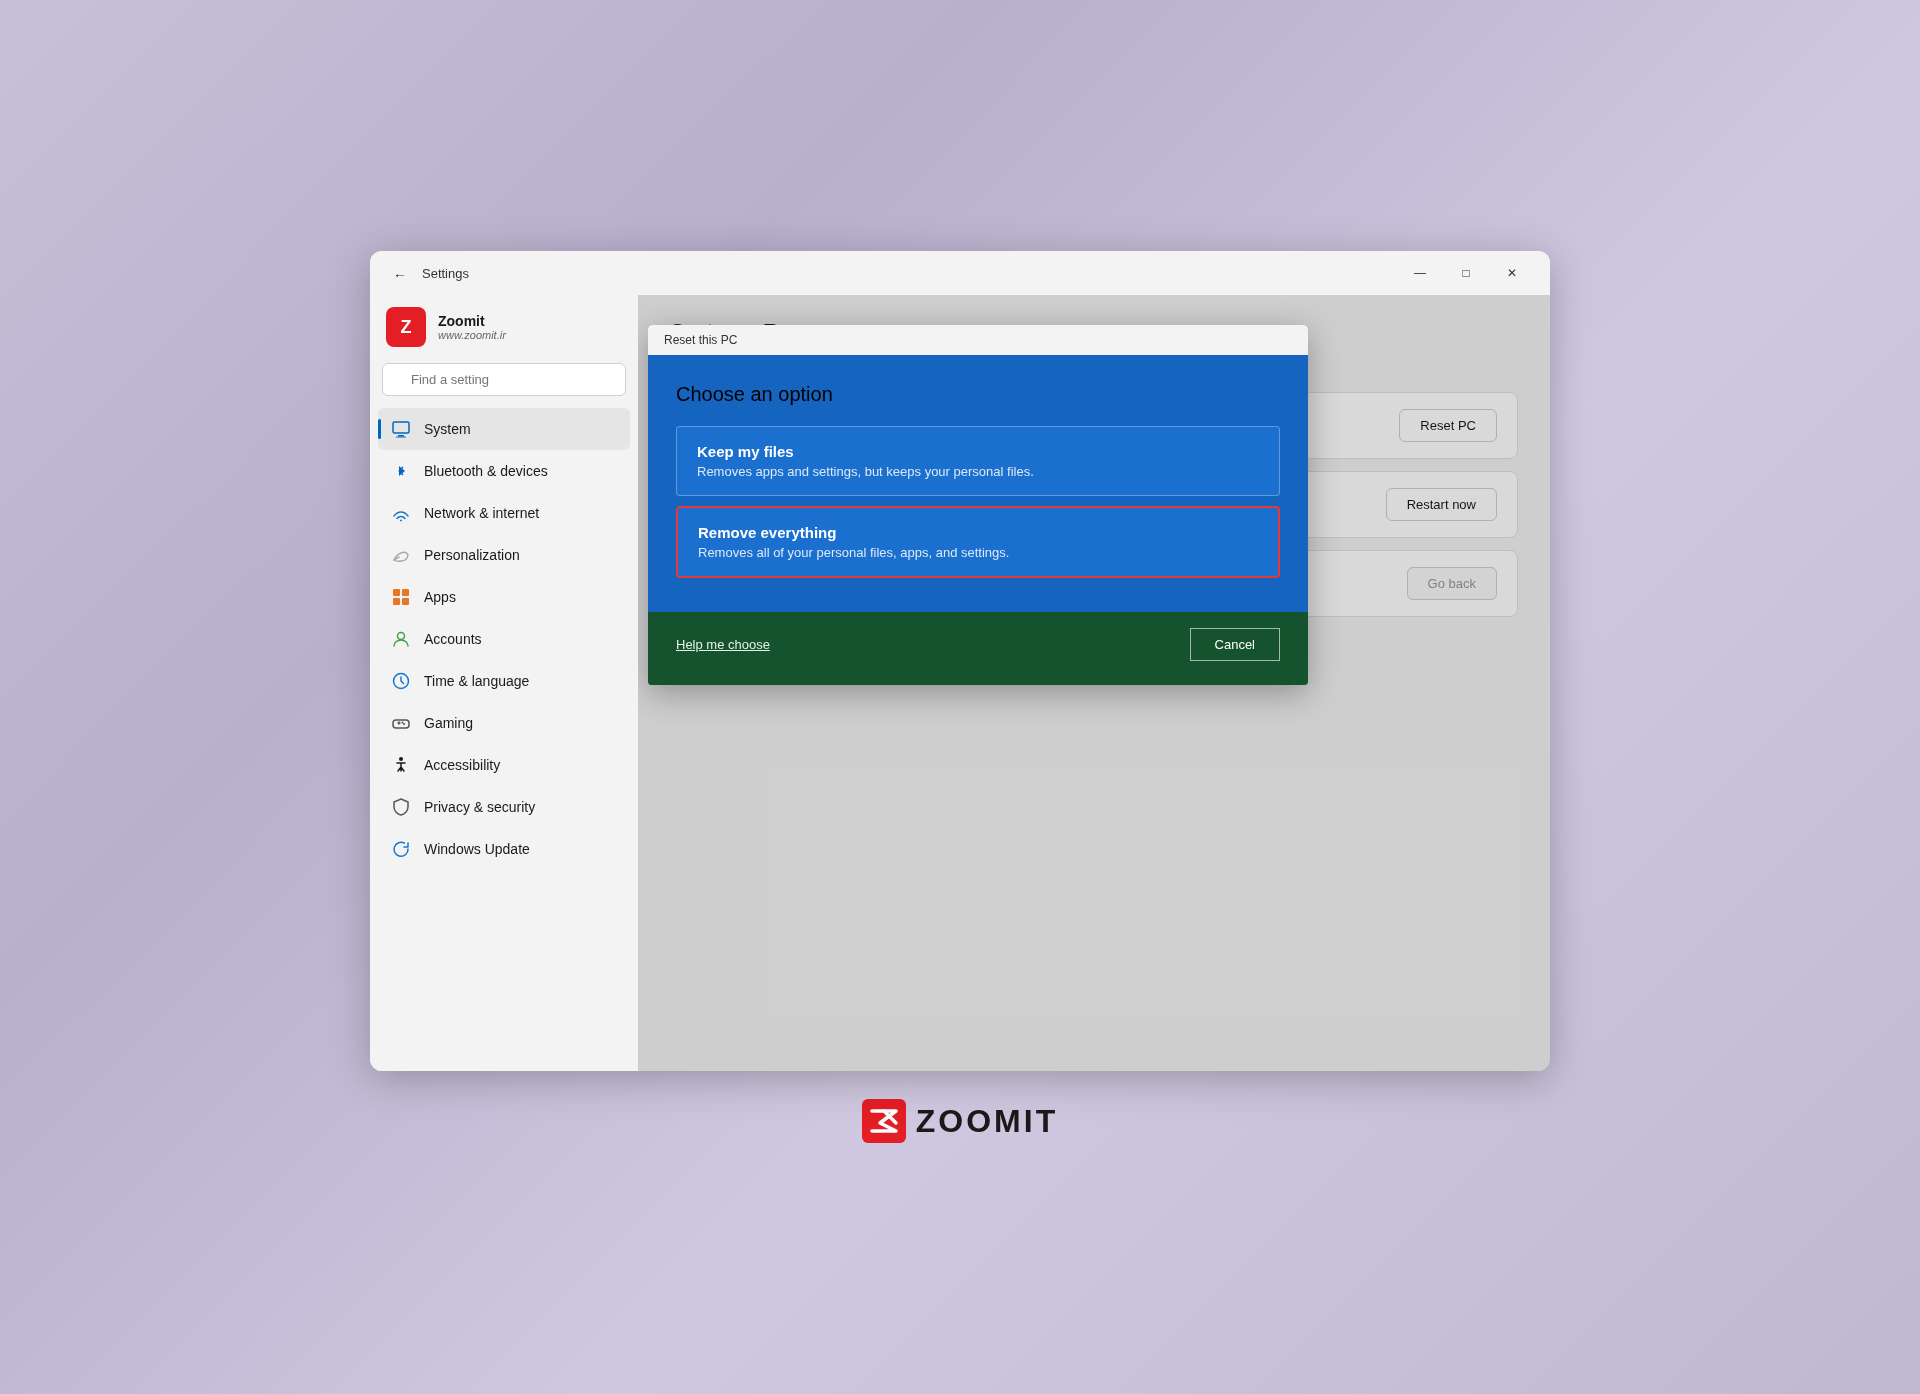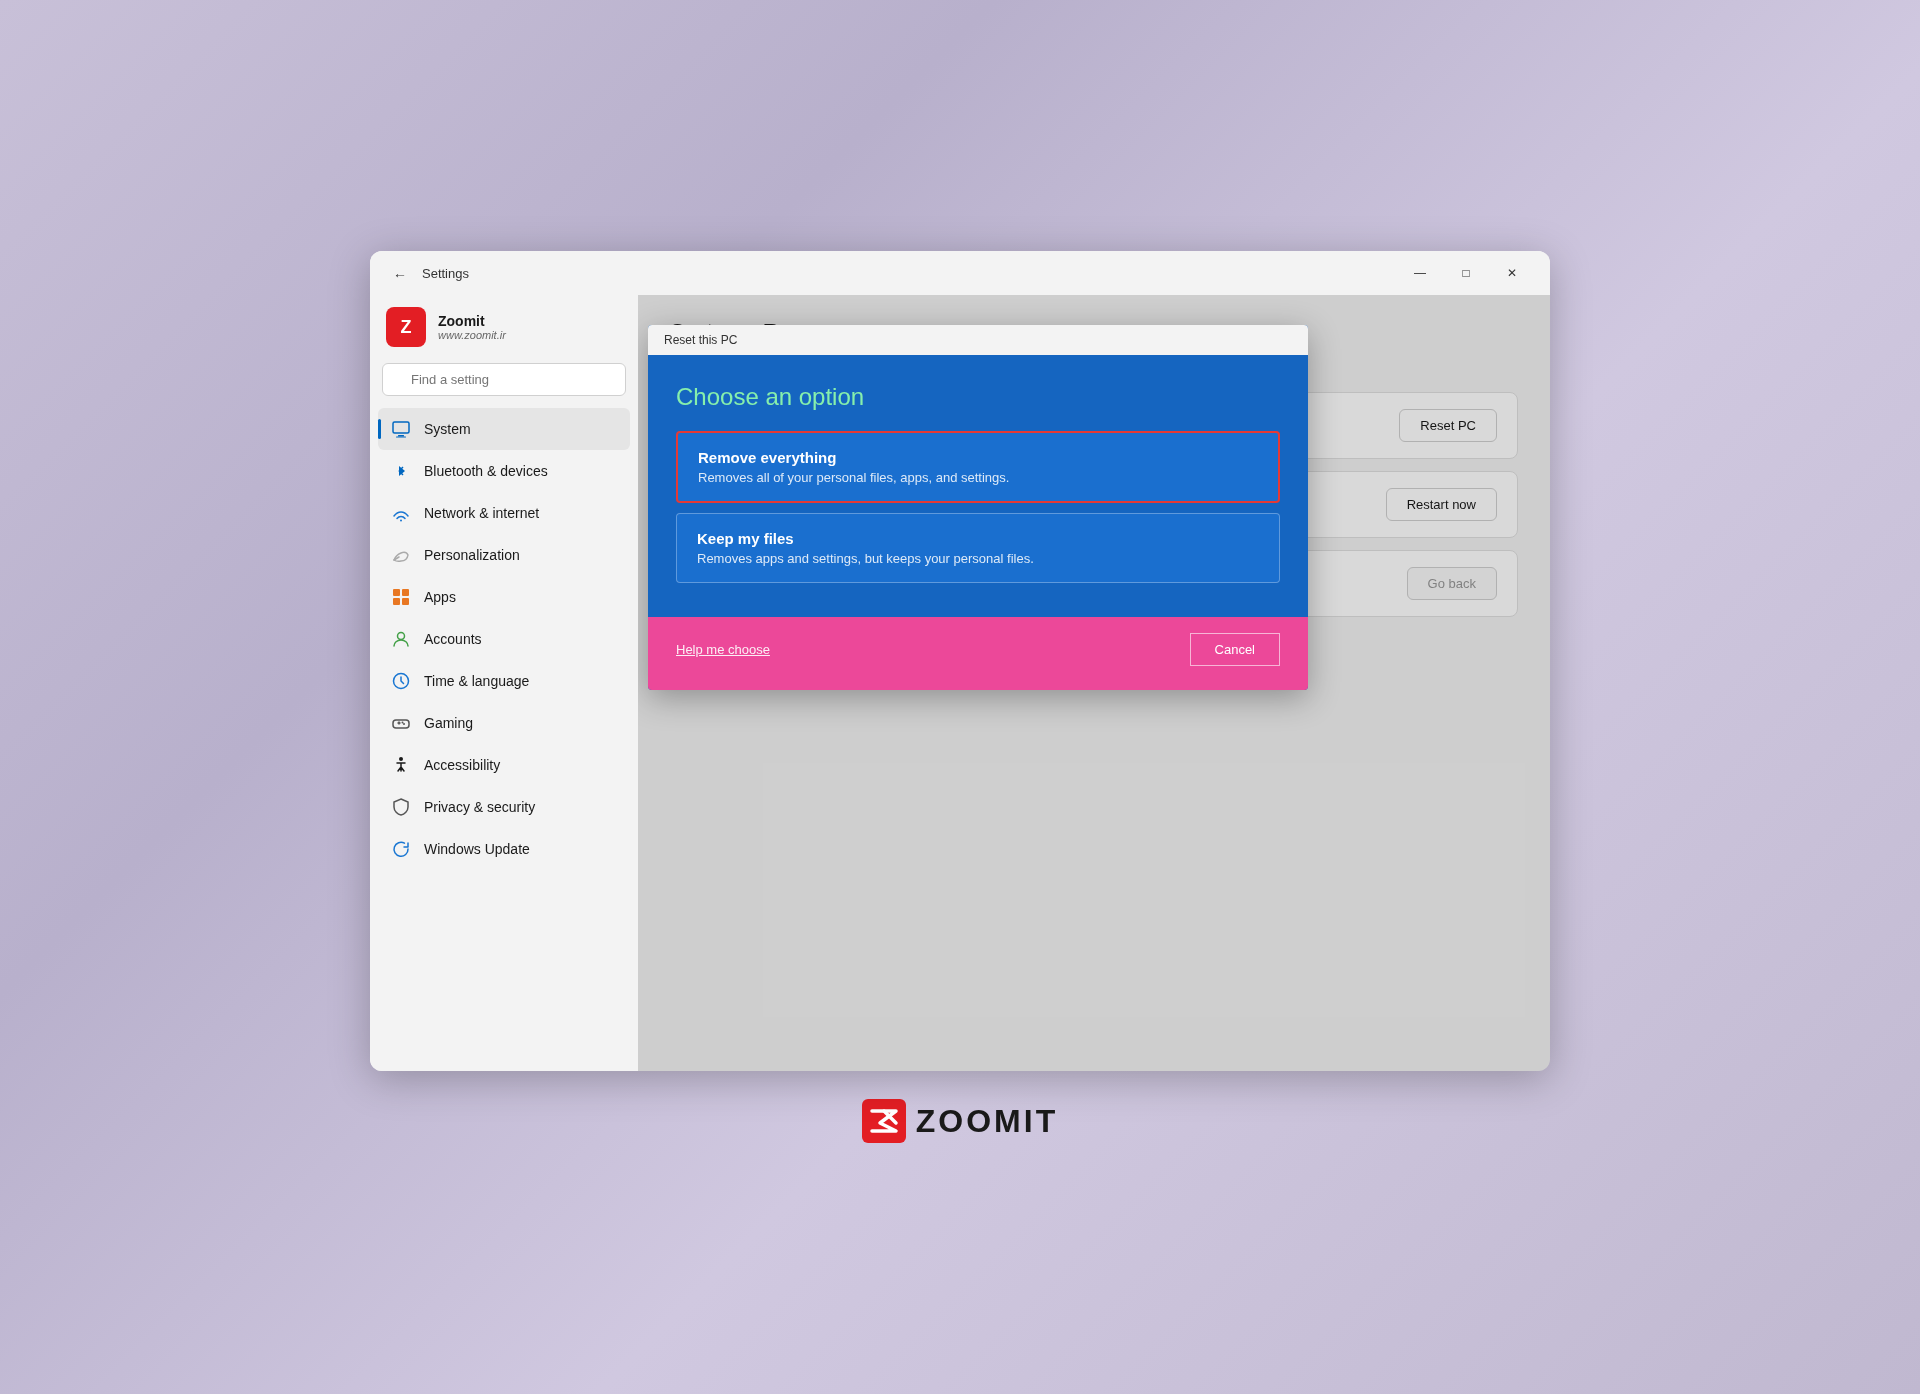--- a/index.html
+++ b/index.html
@@ -272,23 +272,23 @@
       font-size: 12px;
       color: #333;
     }
 
     .modal-body {
       padding: 28px 28px 24px 28px;
       background: #1565c0;
     }
 
     .modal-title {
-      font-size: 24px;
+      font-size: 20px;
       font-weight: 400;
-      color: #86efac;
+      color: #000000;
       margin-bottom: 20px;
     }
 
     .option-btn {
       width: 100%;
       padding: 16px 20px;
       background: #1a6fcf;
       border: 1px solid rgba(255,255,255,0.3);
       border-radius: 4px;
       cursor: pointer;
@@ -312,21 +312,21 @@
     .option-btn-desc {
       font-size: 13px;
       color: rgba(255,255,255,0.85);
     }
 
     .modal-footer {
       display: flex;
       align-items: center;
       justify-content: space-between;
       padding: 16px 28px 24px 28px;
-      background: #ec4899;
+      background: #14532d;
     }
 
     .help-link {
       color: rgba(255,255,255,0.9);
       text-decoration: underline;
       font-size: 13px;
       cursor: pointer;
     }
 
     .cancel-btn {
@@ -546,28 +546,28 @@
           <button class="recovery-btn disabled">Go back</button>
         </div>
       </div>
 
       <div class="modal-overlay">
         <div class="modal">
           <div class="modal-header-bar">Reset this PC</div>
           <div class="modal-body">
             <div class="modal-title">Choose an option</div>
 
+            <button class="option-btn">
+              <div class="option-btn-title">Keep my files</div>
+              <div class="option-btn-desc">Removes apps and settings, but keeps your personal files.</div>
+            </button>
+
             <button class="option-btn selected">
               <div class="option-btn-title">Remove everything</div>
               <div class="option-btn-desc">Removes all of your personal files, apps, and settings.</div>
-            </button>
-
-            <button class="option-btn">
-              <div class="option-btn-title">Keep my files</div>
-              <div class="option-btn-desc">Removes apps and settings, but keeps your personal files.</div>
             </button>
           </div>
           <div class="modal-footer">
             <a class="help-link">Help me choose</a>
             <button class="cancel-btn">Cancel</button>
           </div>
         </div>
       </div>
 
     </div>

